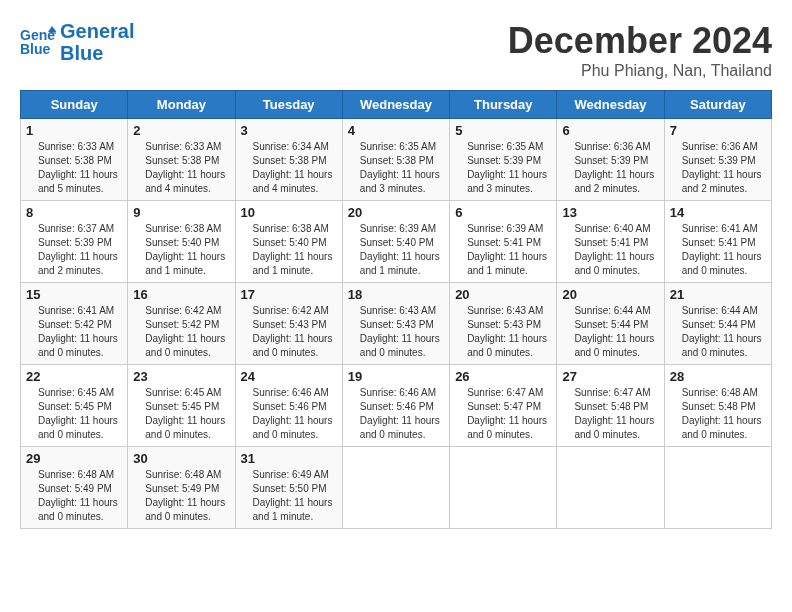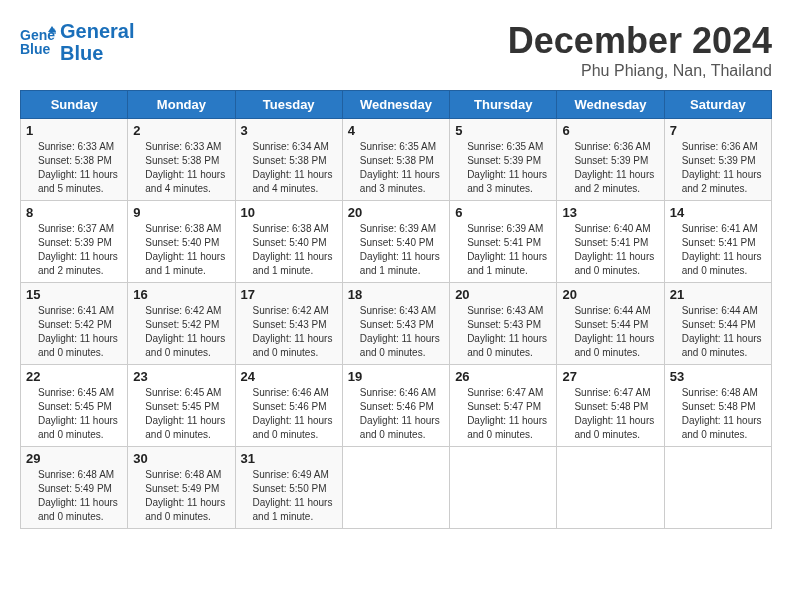--- a/index.html
+++ b/index.html
@@ -226,21 +226,21 @@
         </td>
         <td>
           <span class="day-num">26</span>
           <div class="day-info">Sunrise: 6:47 AM<br>Sunset: 5:47 PM<br>Daylight: 11 hours and 0 minutes.</div>
         </td>
         <td>
           <span class="day-num">27</span>
           <div class="day-info">Sunrise: 6:47 AM<br>Sunset: 5:48 PM<br>Daylight: 11 hours and 0 minutes.</div>
         </td>
         <td>
-          <span class="day-num">53</span>
+          <span class="day-num">28</span>
           <div class="day-info">Sunrise: 6:48 AM<br>Sunset: 5:48 PM<br>Daylight: 11 hours and 0 minutes.</div>
         </td>
       </tr>
       <tr>
         <td>
           <span class="day-num">29</span>
           <div class="day-info">Sunrise: 6:48 AM<br>Sunset: 5:49 PM<br>Daylight: 11 hours and 0 minutes.</div>
         </td>
         <td>
           <span class="day-num">30</span>

